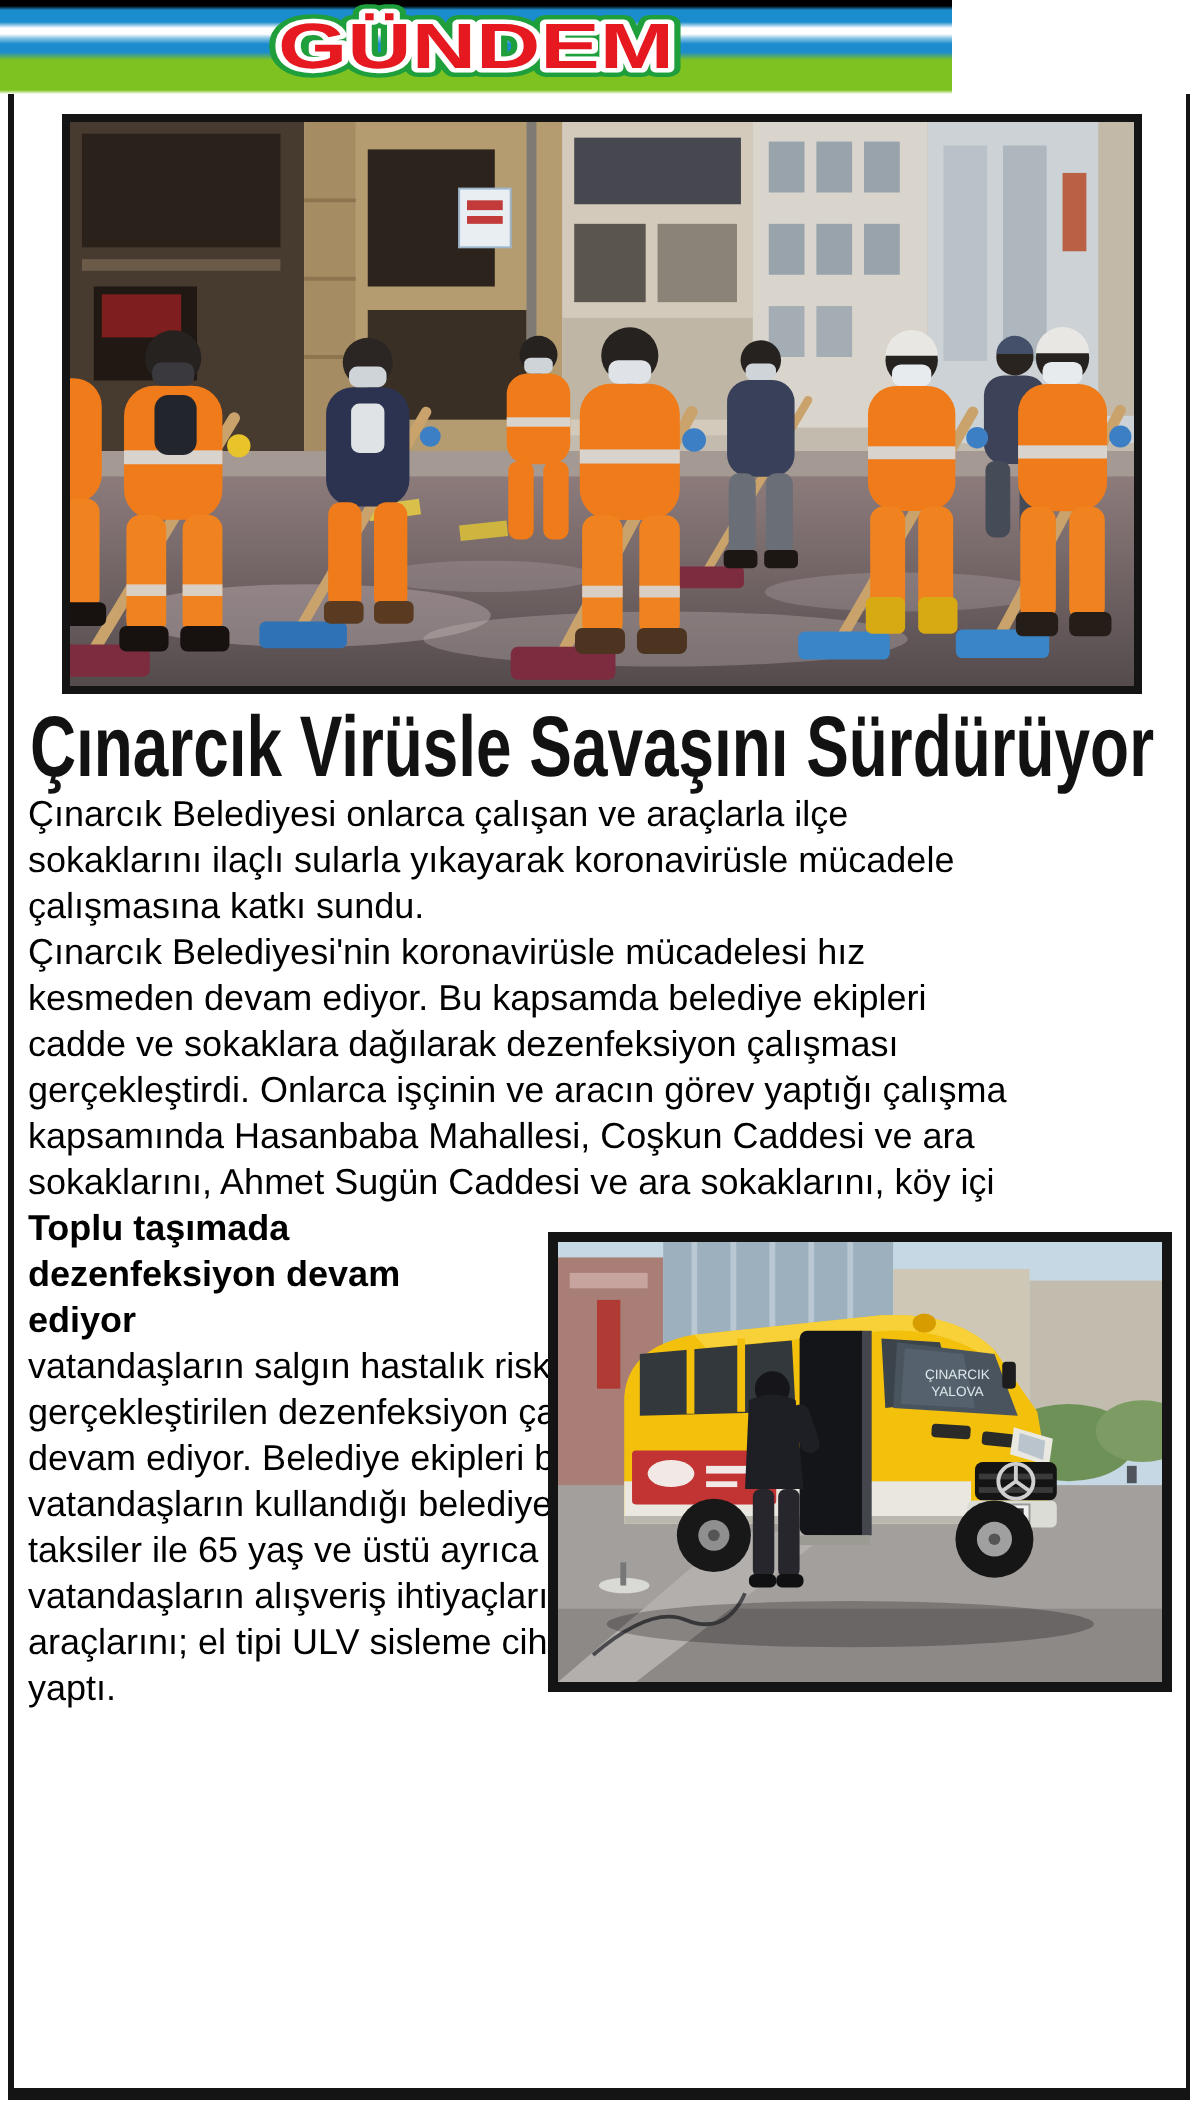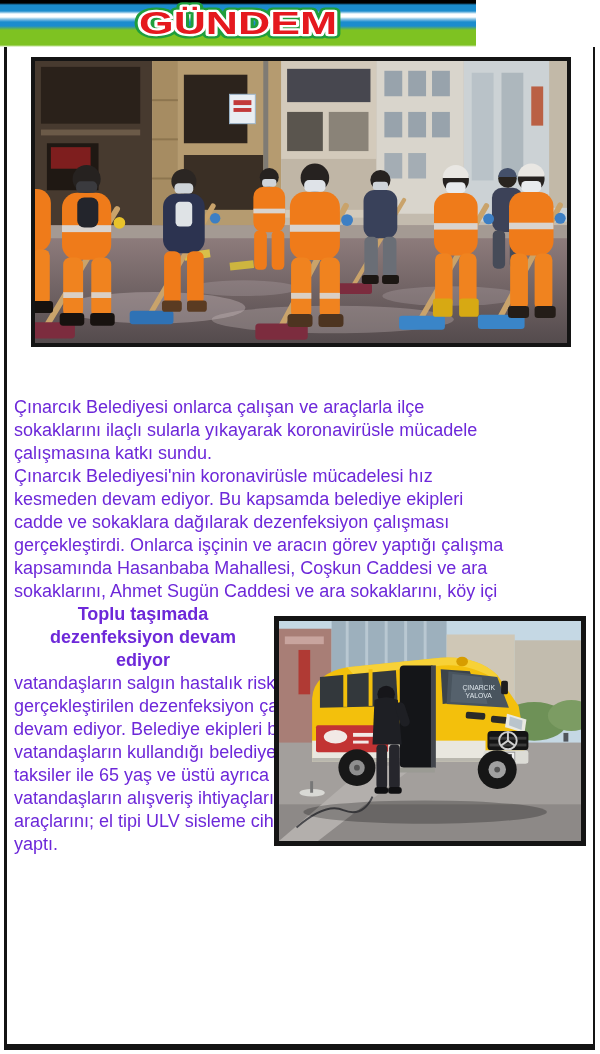--- a/index.html
+++ b/index.html
@@ -29,25 +29,25 @@
     border-left:3px solid #141414;border-right:2px solid #141414;border-bottom:6px solid #141414;
   }
   .photo-main{
     position:absolute;left:24px;top:10px;width:540px;height:290px;
     box-sizing:border-box;border:4px solid #141414;margin:0;padding:0;overflow:hidden;background:#c3bbae;
   }
   .photo-main svg{display:block;width:100%;height:100%;}
   .headline-wrap{position:absolute;left:6px;top:302px;width:580px;height:48px;}
   .article-text{position:absolute;left:7px;top:349px;width:578px;}
   .txt{
-    white-space:pre-line;font-size:18px;line-height:23px;color:#6d28d9;
+    white-space:pre-line;font-size:18px;line-height:23px;color:#000000;
     letter-spacing:0px;
   }
   .narrow{width:258px;}
-  .subhead{font-weight:bold;text-align:center;}
+  .subhead{font-weight:bold;}
   .photo-van{
     position:absolute;left:267px;top:569px;width:312px;height:230px;
     box-sizing:border-box;border:5px solid #141414;margin:0;padding:0;overflow:hidden;background:#c5d8e4;
   }
   .photo-van svg{display:block;width:100%;height:100%;}
 </style>
 </head>
 <body>
 
 <div class="masthead">
@@ -220,20 +220,25 @@
       </g>
       <g transform="translate(-6,188) scale(1.1)">
         <rect x="-20" y="-52" width="40" height="58" rx="13" fill="#ef7b1a"></rect>
         <rect x="-19" y="4" width="16" height="52" rx="6" fill="#f0831f"></rect>
         <rect x="3" y="4" width="16" height="52" rx="6" fill="#f0831f"></rect>
         <rect x="3" y="52" width="19" height="11" rx="3" fill="#17120f"></rect>
       </g>
     </svg>
   </figure>
 
+  <div class="headline-wrap">
+    <svg width="580" height="48" viewBox="0 0 580 48">
+      <text x="2" y="39" font-family="Liberation Sans, sans-serif" font-weight="bold" font-size="43" fill="#121212" textLength="562" lengthAdjust="spacingAndGlyphs">Çınarcık Virüsle Savaşını Sürdürüyor</text>
+    </svg>
+  </div>
 
   <div class="article-text">
     <div class="txt">Çınarcık Belediyesi onlarca çalışan ve araçlarla ilçe
 sokaklarını ilaçlı sularla yıkayarak koronavirüsle mücadele
 çalışmasına katkı sundu.</div>
     <div class="txt">Çınarcık Belediyesi'nin koronavirüsle mücadelesi hız
 kesmeden devam ediyor. Bu kapsamda belediye ekipleri
 cadde ve sokaklara dağılarak dezenfeksiyon çalışması
 gerçekleştirdi. Onlarca işçinin ve aracın görev yaptığı çalışma
 kapsamında Hasanbaba Mahallesi, Coşkun Caddesi ve ara

